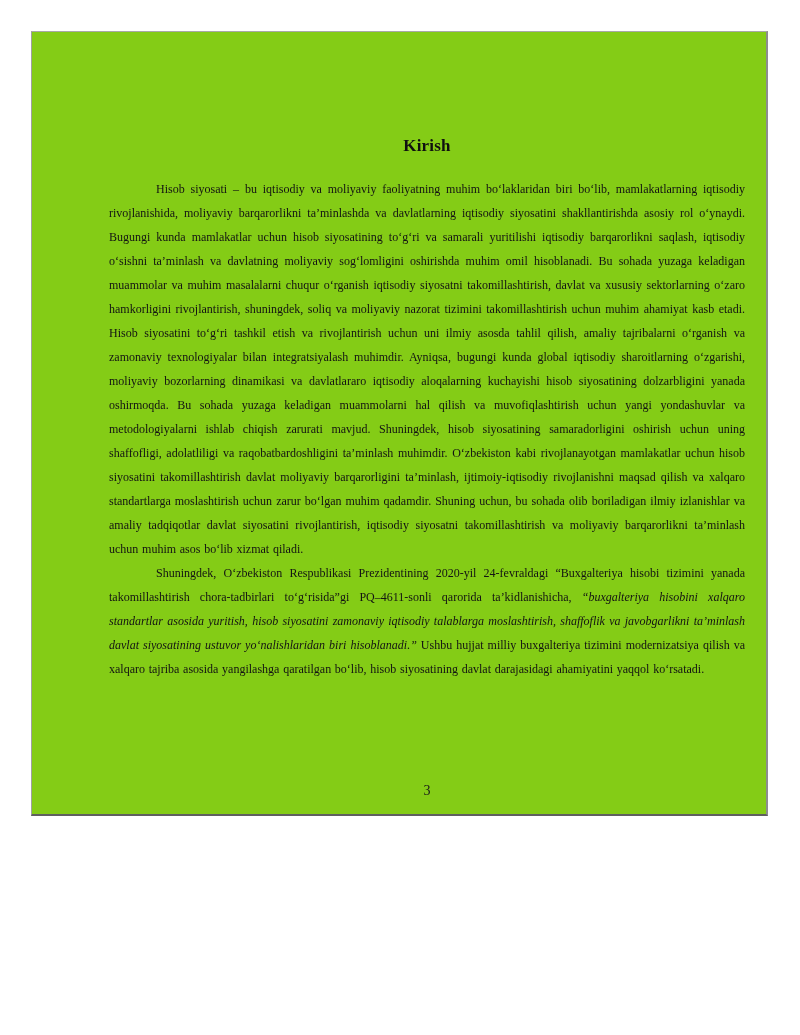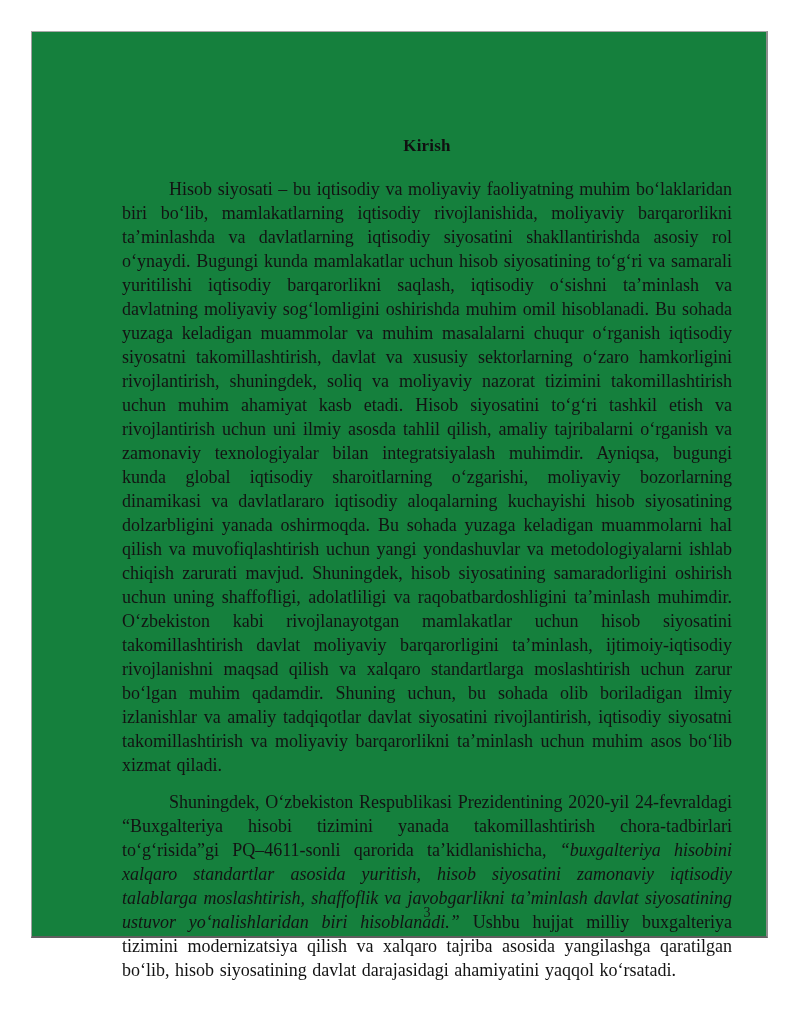--- a/index.html
+++ b/index.html
@@ -12,45 +12,45 @@
     height: 1035px;
     position: relative;
     overflow: hidden;
     font-family: "Liberation Serif", serif;
   }
   .page-frame {
     position: absolute;
     left: 31px;
     top: 31px;
     width: 737px;
-    height: 907px;
+    height: 785px;
     box-sizing: border-box;
-    background: #15803d;
+    background: #84cc16;
     border-top: 1px solid #a8a8a8;
     border-left: 1px solid #a0a0a0;
     border-right: 2px solid #8d8d8d;
     border-bottom: 2px solid #5f5f5f;
   }
   .content {
     position: absolute;
     left: 77px;
     right: 21px;
     top: 104px;
   }
   .doc-title {
     font-size: 17px;
     font-weight: bold;
     text-align: center;
     color: #101010;
     margin: 0 0 21px 0;
     letter-spacing: 0.2px;
   }
   .para {
-    margin: 13px;
-    font-size: 18px;
+    margin: 0;
+    font-size: 12px;
     line-height: 24px;
     text-align: justify;
     text-indent: 47px;
     color: #131313;
     word-spacing: 0.06em;
   }
   .para .italic {
     font-style: italic;
   }
   .page-num {

